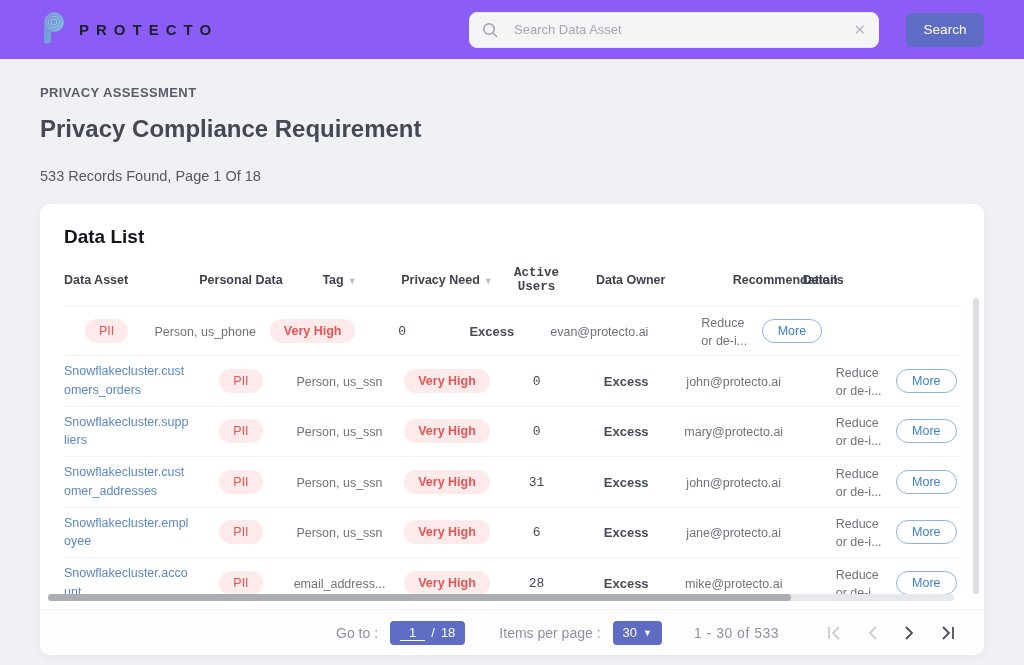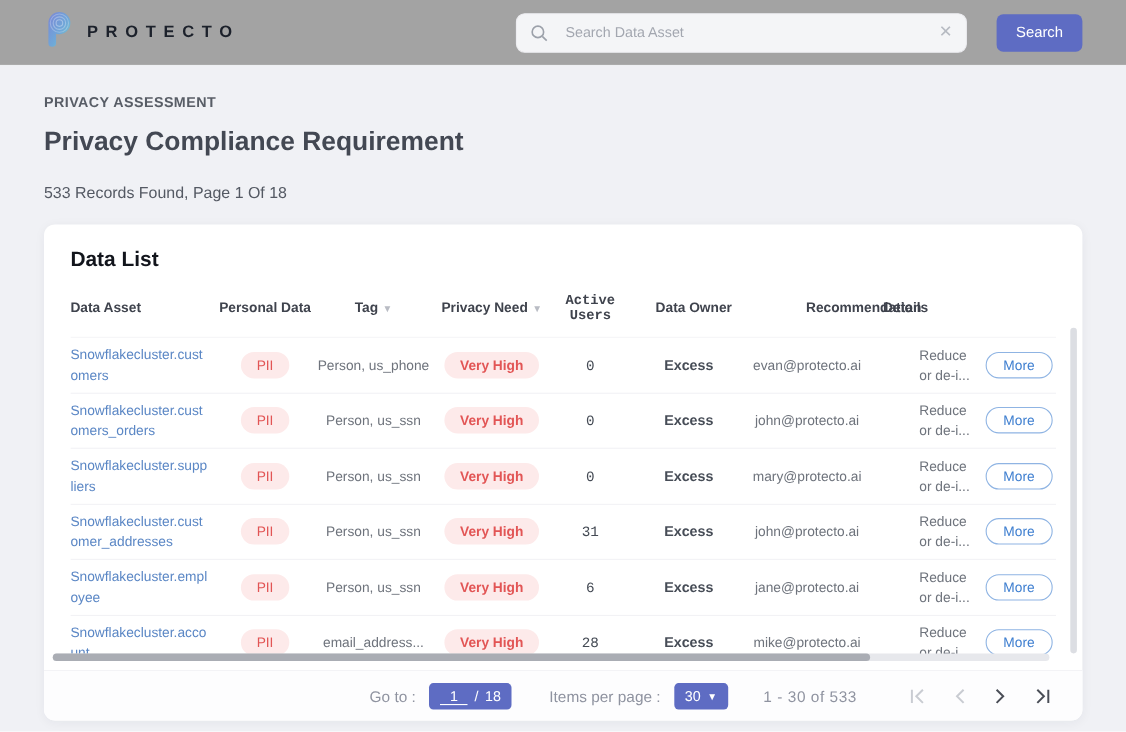--- a/index.html
+++ b/index.html
@@ -1,20 +1,20 @@
 <!DOCTYPE html>
 <html><head>
 <meta charset="utf-8">
 <style>
   * { margin:0; padding:0; box-sizing:border-box; }
   html,body { width:1024px; height:665px; overflow:hidden; }
   body { background:#f0f1f5; font-family:"Liberation Sans", sans-serif; }
 
   
-  .app-header { height:60px; background:#a3a3a3; display:flex; align-items:center;
+  .app-header { height:60px; background:#8b5cf6; display:flex; align-items:center;
     padding:0 40px; border-bottom:1px solid #eef0f3; }
   .brand { display:flex; align-items:center; gap:12px; }
   .brand-name { font-size:15px; font-weight:700; letter-spacing:7px; color:#1c212b; }
   .search-wrap { margin-left:auto; width:410px; height:36px; background:#f4f5f7;
     border:1px solid #ededf1; border-radius:8px; display:flex; align-items:center;
     padding:0 12px; gap:16px; }
   .search-wrap input { flex:1; border:none; outline:none; background:transparent;
     font-size:13px; color:#454a53; font-family:inherit; }
   .search-wrap input::placeholder { color:#a3a7b0; }
   .clear-x { color:#b6bac2; font-size:15px; cursor:pointer; line-height:1; }
@@ -135,21 +135,20 @@
     <div class="c3"><span>Tag</span><span class="caret">▼</span></div>
     <div class="c4"><span>Privacy Need</span><span class="caret">▼</span></div>
     <div class="c5">Active Users</div>
     <div class="c7">Data Owner</div>
     <div class="c8">Recommendation</div>
     <div class="c9">Details</div>
   </div>
 
   <div class="tbody">
     <div class="trow">
-      <div class="c1"><a class="asset-link">Snowflakecluster.customers</a></div>
       <div class="c2"><span class="pill red">PII</span></div>
       <div class="c3"><span class="tag-txt">Person, us_phone</span></div>
       <div class="c4"><span class="pill need red">Very High</span></div>
       <div class="c5"><span class="users-txt">0</span></div>
       <div class="c6"><span class="access-txt">Excess</span></div>
       <div class="c7"><span class="owner-txt">evan@protecto.ai</span></div>
       <div class="c8"><span class="rec-txt">Reduce or de-i...</span></div>
       <div class="c9"><button class="more-btn">More</button></div>
     </div>
 

